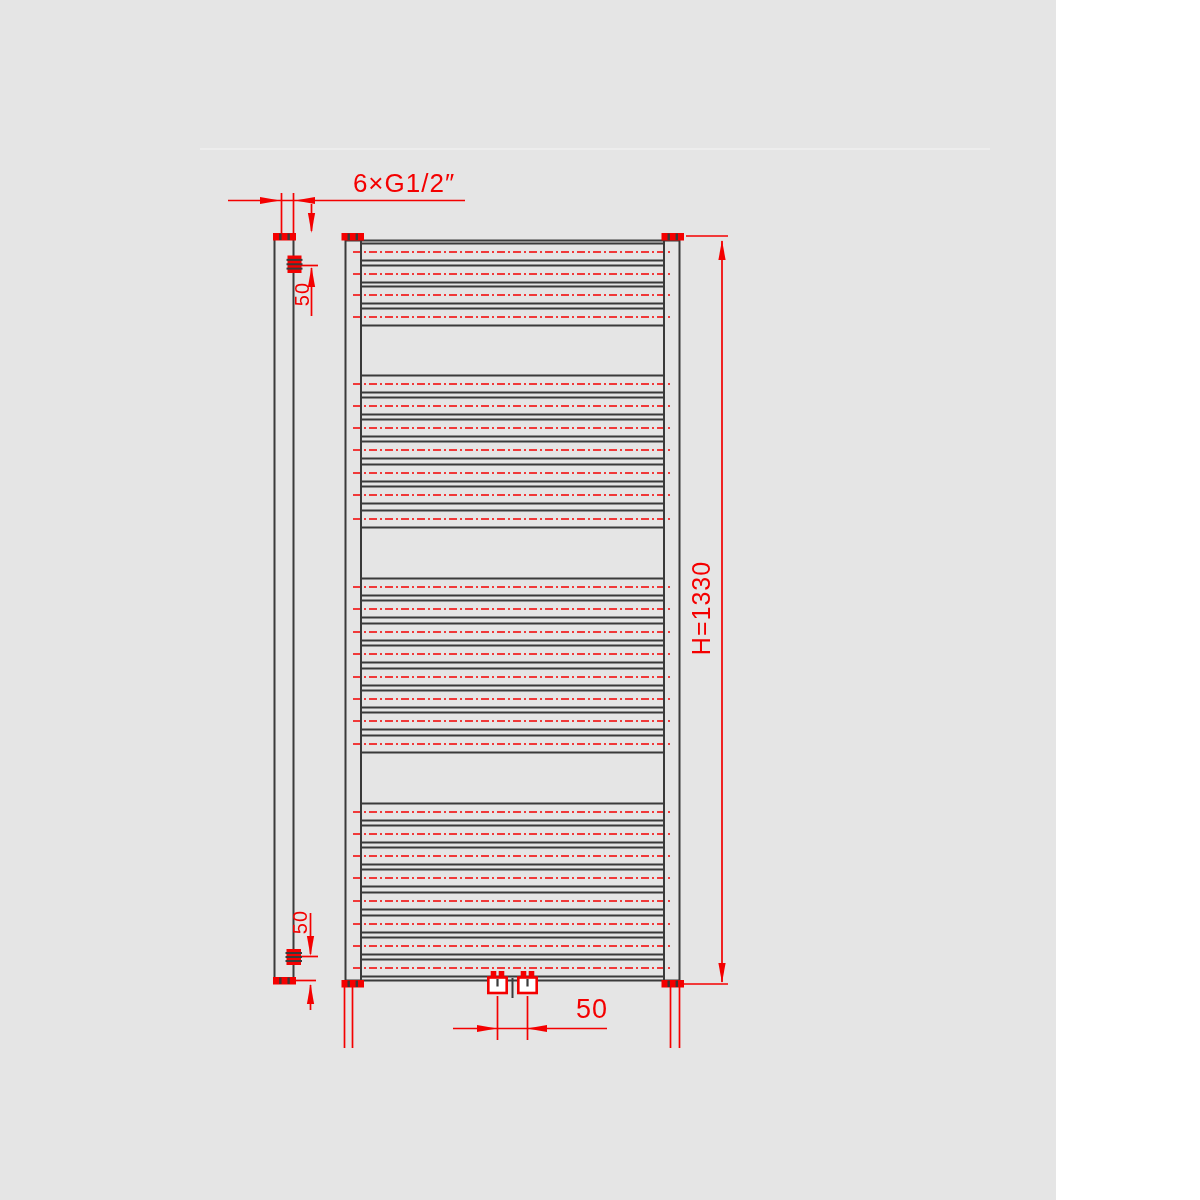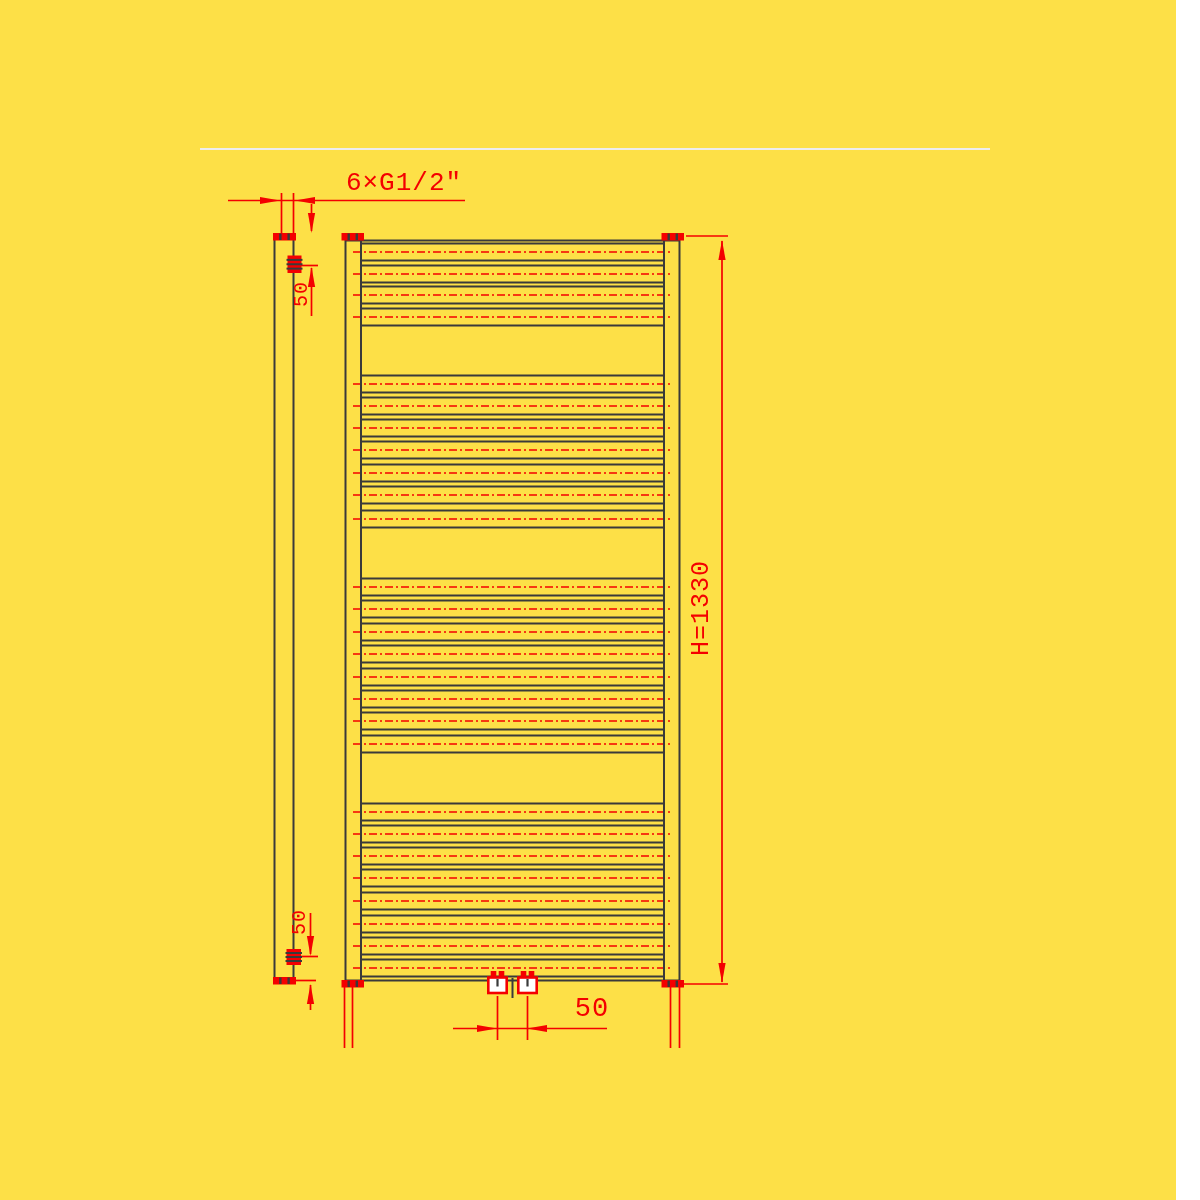--- a/index.html
+++ b/index.html
@@ -1,21 +1,21 @@
 <!DOCTYPE html>
 <html><head>
 <meta charset="utf-8">
 <style>
   html,body{margin:0;padding:0;background:#fff;}
   #canvas{
     position:relative;
-    width:1176px;height:1200px;
-    background:#fde047;
+    width:1056px;height:1200px;
+    background:#e5e5e5;
     overflow:hidden;
-    font-family:Liberation Mono, monospace;
+    font-family:Liberation Sans, sans-serif;
   }
   #dwg{position:absolute;left:0;top:0;}
   .label{
     position:absolute;
     color:#f40000;
     white-space:nowrap;
     transform:translate(-50%,-50%);
     letter-spacing:1px;
     line-height:1;
   }

